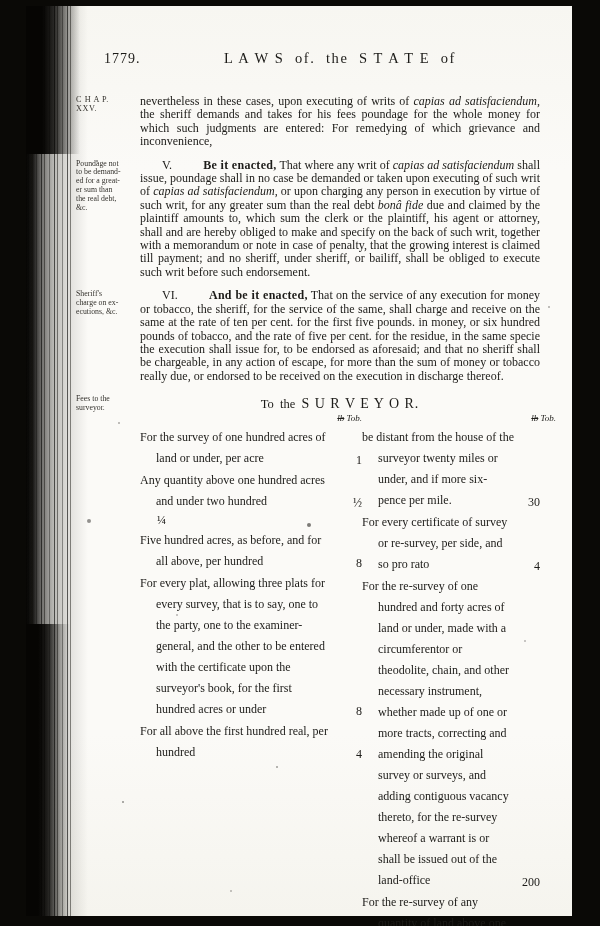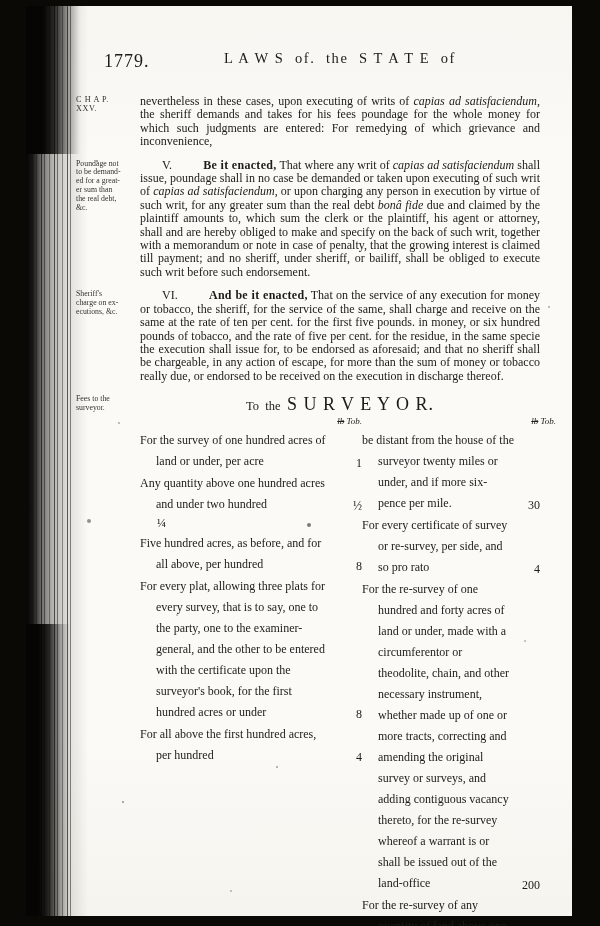--- a/index.html
+++ b/index.html
@@ -31,36 +31,36 @@
     background:linear-gradient(90deg,#060503 0 12px,rgba(6,5,3,.8) 22px,rgba(6,5,3,.25) 34px,transparent 44px);}
   .speckles{position:absolute;left:0;top:0;width:2px;height:2px;border-radius:50%;
     background:rgba(30,28,22,.55);
     box-shadow:70px 154px 0 rgba(20,18,14,.5), 62px 514px 0 1px rgba(20,18,14,.45),
       92px 416px 0 rgba(20,18,14,.35), 282px 518px 0 1px rgba(20,18,14,.55),
       250px 760px 0 rgba(20,18,14,.4), 96px 795px 0 rgba(20,18,14,.45),
       498px 634px 0 rgba(20,18,14,.3), 204px 884px 0 rgba(20,18,14,.3),
       522px 300px 0 rgba(20,18,14,.35), 150px 608px 0 rgba(20,18,14,.3);}
   .content{position:absolute;left:114px;top:0;width:400px;height:100%;}
   .pagehead{position:relative;margin-top:44px;height:20px;}
-  .year{position:absolute;left:-36px;top:1px;font-size:18px;letter-spacing:1px;}
+  .year{position:absolute;left:-36px;top:1px;font-size:14px;letter-spacing:1px;}
   .running-title{position:absolute;left:50%;top:0;transform:translateX(-50%);
     white-space:pre;font-size:14.5px;letter-spacing:1.6px;}
   #paras{margin-top:25px;}
   .para{position:relative;font-size:12px;line-height:13.4px;text-align:justify;margin-bottom:10px;}
   .para.indent{text-indent:22px;}
   .it{font-style:italic;}
   .bl{font-weight:bold;letter-spacing:.3px;padding-left:28px;}
   .margin-note{position:absolute;left:-64px;top:1px;width:56px;
     font-size:7.8px;line-height:8.8px;white-space:pre-line;text-indent:0;
     color:#33312c;text-align:left;}
   .margin-note.chap{font-size:8.2px;letter-spacing:.6px;}
   .surveyor{position:relative;margin-top:11px;}
   .sect-heading{text-align:center;margin-bottom:1px;}
   .sect-heading .pre{font-size:12.5px;white-space:pre;}
-  .sect-heading .srv{font-size:18px;letter-spacing:1px;white-space:pre;}
+  .sect-heading .srv{font-size:14px;letter-spacing:1px;white-space:pre;}
   .fee-table{display:flex;margin-top:0;}
   .fee-col{display:flex;flex-direction:column;}
   .fee-col.left{width:222px;}
   .fee-col.right{width:178px;}
   .unit-head{text-align:right;font-size:9px;height:12px;margin-bottom:2px;}
   .unit-head .uw{font-style:italic;}
   .unit-head .lb{text-decoration:line-through;font-style:italic;}
   .fee-col.right .unit-head{margin-right:-16px;}
   .fee-item{display:flex;margin-bottom:1px;}
   .fee-text{flex:1;font-size:12px;line-height:21px;padding-left:16px;text-indent:-16px;}
@@ -120,21 +120,21 @@
               </div>
               <div class="fee-item">
                 <div class="fee-text">Five hundred acres, as before, and for all above, per hundred</div>
                 <div class="fee-val">8</div>
               </div>
               <div class="fee-item">
                 <div class="fee-text">For every plat, allowing three plats for every survey, that is to say, one to the party, one to the examiner-general, and the other to be entered with the certificate upon the surveyor's book, for the first hundred acres or under</div>
                 <div class="fee-val">8</div>
               </div>
               <div class="fee-item">
-                <div class="fee-text">For all above the first hundred acres, per hundred</div>
+                <div class="fee-text">For all above the first hundred real, per hundred</div>
                 <div class="fee-val">4</div>
               </div>
               <div class="fee-item">
                 <div class="fee-val"></div>
               </div>
             </div>
         </div>
         <div class="fee-col right">
           <div class="unit-head"><span class="lb">lb</span> <span class="uw">Tob.</span></div>
           <div id="right-items">

